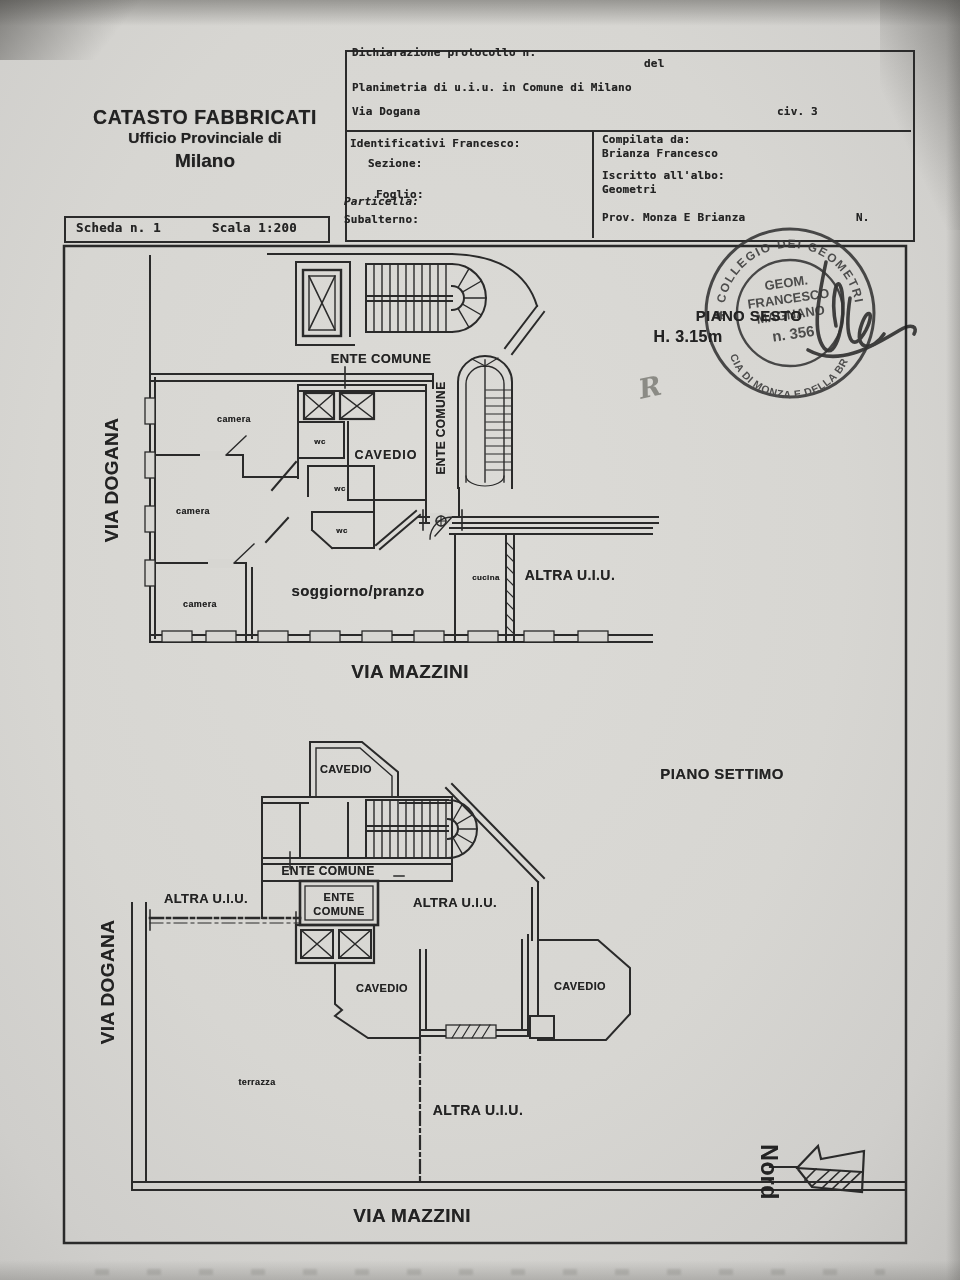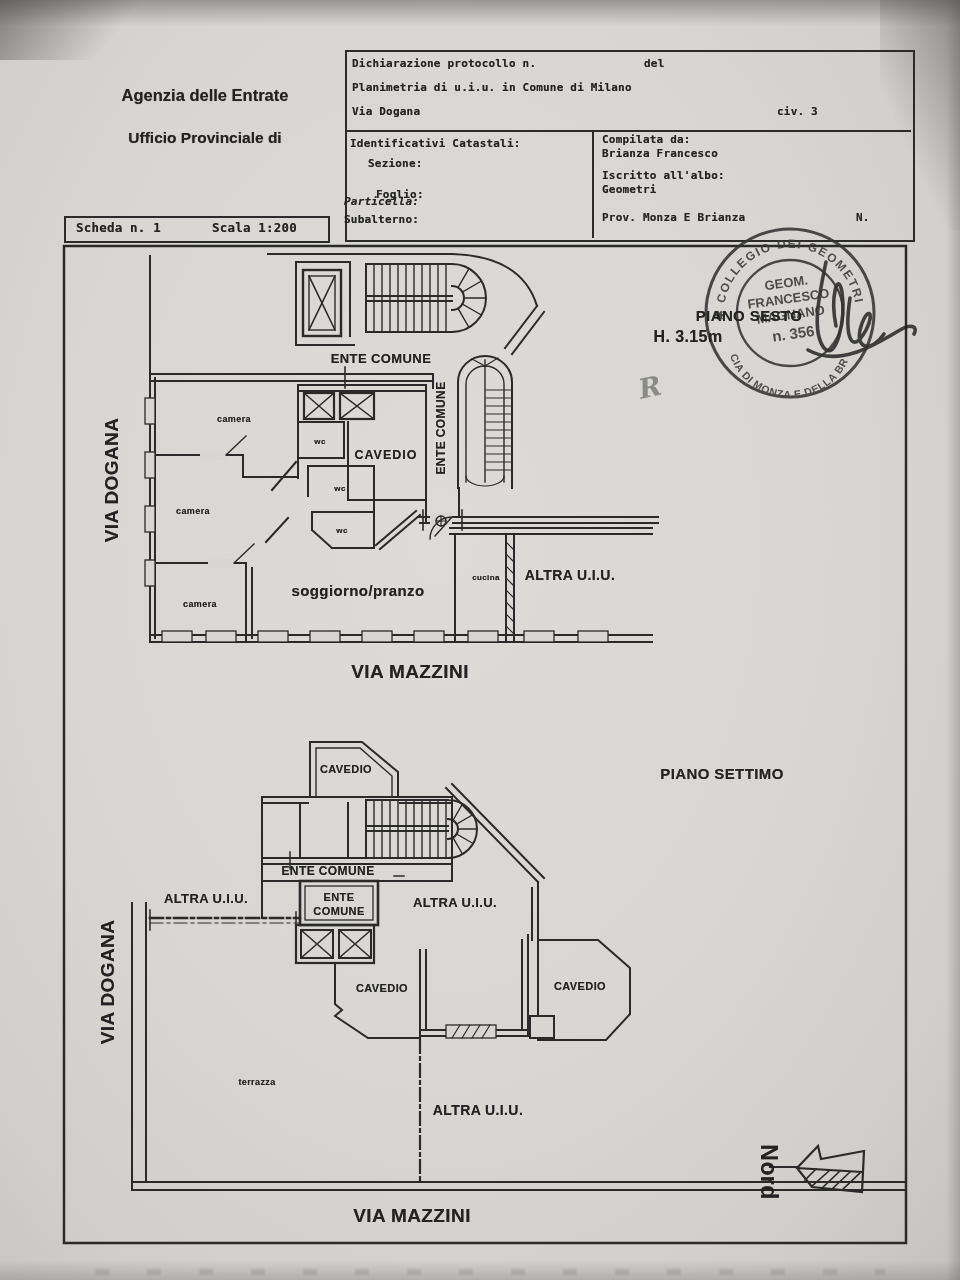--- a/index.html
+++ b/index.html
@@ -34,38 +34,39 @@
 <body>
 
 <div class="page">
 
   <div class="shade shade-top"></div>
   <div class="shade shade-tl"></div>
   <div class="shade shade-tr"></div>
   <div class="shade shade-b"></div>
   <div class="shade shade-r"></div>
 
-  <div class="hdr" style="top:86px;font-size:16.5px;">Agenzia delle Entrate</div>
+  <div class="hdr" style="top:106px;font-size:19.5px;letter-spacing:.6px;">CATASTO FABBRICATI</div>
   <div class="hdr" style="top:129px;font-size:15.5px;">Ufficio Provinciale di</div>
+  <div class="hdr" style="top:150px;font-size:19px;">Milano</div>
 
   <div class="box" style="left:64px;top:216px;width:262px;height:23px;"></div>
   <div class="mono" style="left:76px;top:220px;font-size:12.5px;">Scheda n. 1</div>
   <div class="mono" style="left:212px;top:220px;font-size:12.5px;">Scala 1:200</div>
 
   <div class="box" style="left:345px;top:50px;width:566px;height:188px;"></div>
   <div class="box" style="left:345px;top:130px;width:566px;height:0;border-width:2px 0 0 0;"></div>
   <div class="box" style="left:592px;top:130px;width:0;height:108px;border-width:0 0 0 2px;"></div>
 
-  <div class="mono" style="left:352px;top:57px;">Dichiarazione protocollo n.</div>
+  <div class="mono" style="left:352px;top:46px;">Dichiarazione protocollo n.</div>
   <div class="mono" style="left:612px;top:57px;margin-left:32px;">del</div>
   <div class="mono" style="left:352px;top:81px;">Planimetria di u.i.u. in Comune di Milano</div>
   <div class="mono" style="left:352px;top:105px;">Via Dogana</div>
   <div class="mono" style="left:777px;top:105px;">civ. 3</div>
 
-  <div class="mono" style="left:350px;top:137px;">Identificativi Catastali:</div>
+  <div class="mono" style="left:350px;top:137px;">Identificativi Francesco:</div>
   <div class="mono" style="left:368px;top:157px;">Sezione:</div>
   <div class="mono" style="left:376px;top:176px;margin-top:12px;">Foglio:</div>
   <div class="mono" style="left:344px;top:195px;font-style:italic;">Particella:</div>
   <div class="mono" style="left:344px;top:213px;">Subalterno:</div>
 
   <div class="mono" style="left:602px;top:133px;">Compilata da:</div>
   <div class="mono" style="left:602px;top:147px;">Brianza Francesco</div>
   <div class="mono" style="left:602px;top:169px;">Iscritto all'albo:</div>
   <div class="mono" style="left:602px;top:183px;">Geometri</div>
   <div class="mono" style="left:602px;top:211px;">Prov. Monza E Brianza</div>

